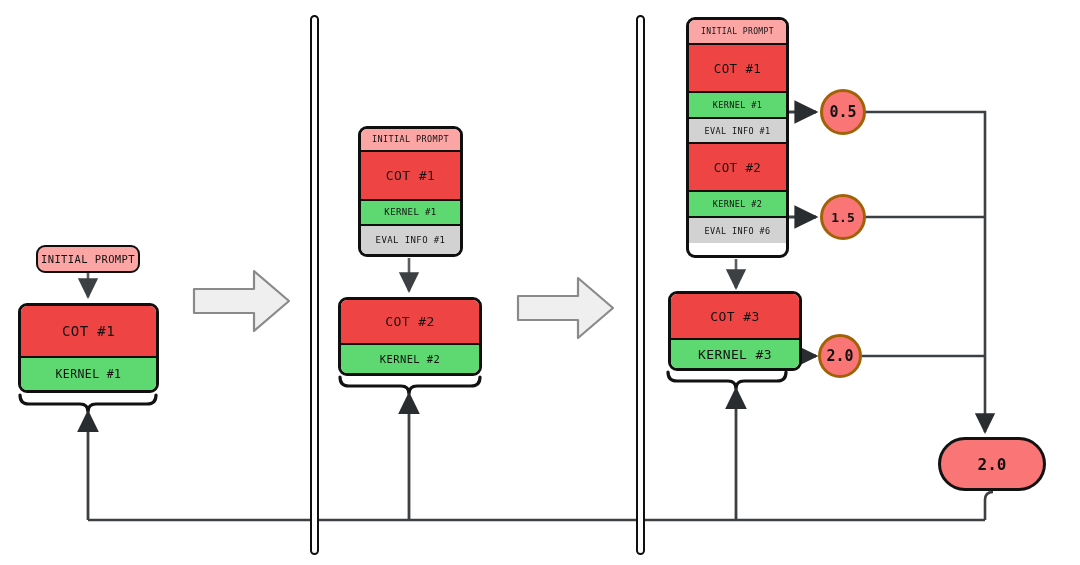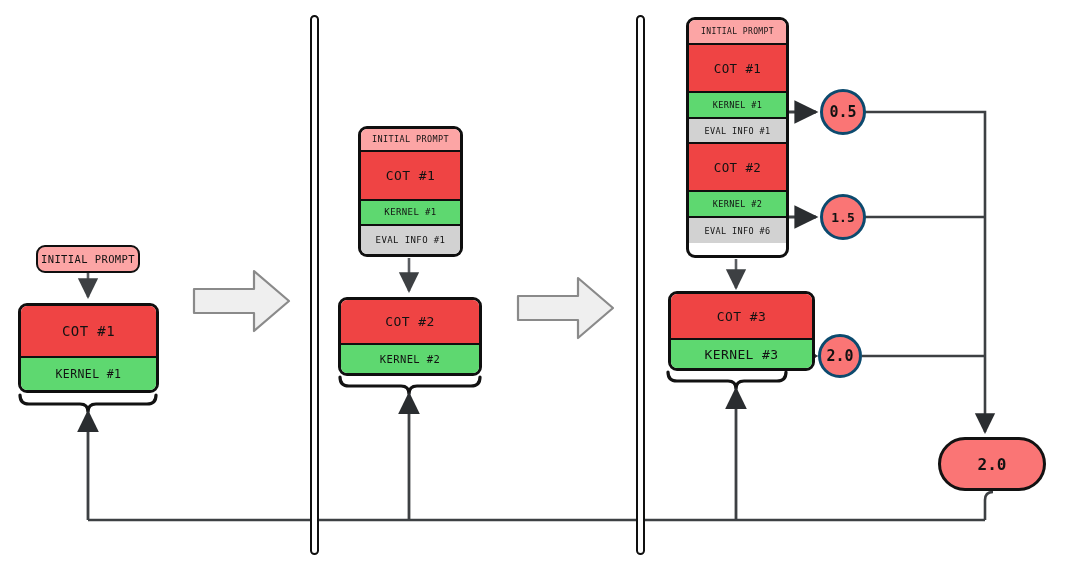--- a/index.html
+++ b/index.html
@@ -15,21 +15,21 @@
        text-align:center;color:#121212;letter-spacing:.4px;white-space:nowrap;
        border-bottom:2.5px solid #0f0f0f;}
   .seg:last-child{border-bottom:none;}
   .c-prompt{background:#fca5a5;}
   .c-cot{background:#ef4444;}
   .c-kernel{background:#5ed870;}
   .c-eval{background:#d2d2d2;}
   .rounded{border-radius:9px;}
   .sep{position:absolute;box-sizing:border-box;border:2.5px solid #0f0f0f;
        background:#fdfdfd;border-radius:6px;}
-  .score{position:absolute;box-sizing:border-box;border:3px solid #0c4a6e;
+  .score{position:absolute;box-sizing:border-box;border:3px solid #a16207;
          background:#fa7575;border-radius:50%;display:flex;align-items:center;
          justify-content:center;font-weight:bold;color:#121212;}
   .finalscore{position:absolute;box-sizing:border-box;border:3.5px solid #121212;
          background:#fa7575;display:flex;align-items:center;justify-content:center;
          font-weight:bold;color:#121212;}
   .bigarrow{position:absolute;}
 </style>
 </head>
 <body>
 
@@ -103,21 +103,21 @@
   <div class="stack" style="left:686px;top:17px;width:103px;height:241px;">
     <div class="seg c-prompt" style="height:25px;font-size:8px;">INITIAL PROMPT</div>
     <div class="seg c-cot" style="height:48px;font-size:12.5px;">COT #1</div>
     <div class="seg c-kernel" style="height:26px;font-size:8.5px;">KERNEL #1</div>
     <div class="seg c-eval" style="height:25px;font-size:8.5px;">EVAL INFO #1</div>
     <div class="seg c-cot" style="height:48px;font-size:12.5px;">COT #2</div>
     <div class="seg c-kernel" style="height:26px;font-size:8.5px;">KERNEL #2</div>
     <div class="seg c-eval" style="height:25px;font-size:8.5px;">EVAL INFO #6</div>
   </div>
 
-  <div class="stack" style="left:668px;top:291px;width:147px;height:80px;">
+  <div class="stack" style="left:668px;top:291px;width:134px;height:80px;">
     <div class="seg c-cot" style="height:50px;font-size:13px;">COT #3</div>
     <div class="seg c-kernel" style="height:30px;font-size:13px;">KERNEL #3</div>
   </div>
 
   <div class="score" style="left:820px;top:89px;width:46px;height:46px;font-size:15px;">0.5</div>
   <div class="score" style="left:820px;top:194px;width:46px;height:46px;font-size:13px;">1.5</div>
   <div class="score" style="left:818px;top:334px;width:44px;height:44px;font-size:15px;">2.0</div>
 
   <div class="finalscore" style="left:938px;top:437px;width:108px;height:54px;border-radius:27px;font-size:16px;">2.0</div>
 

